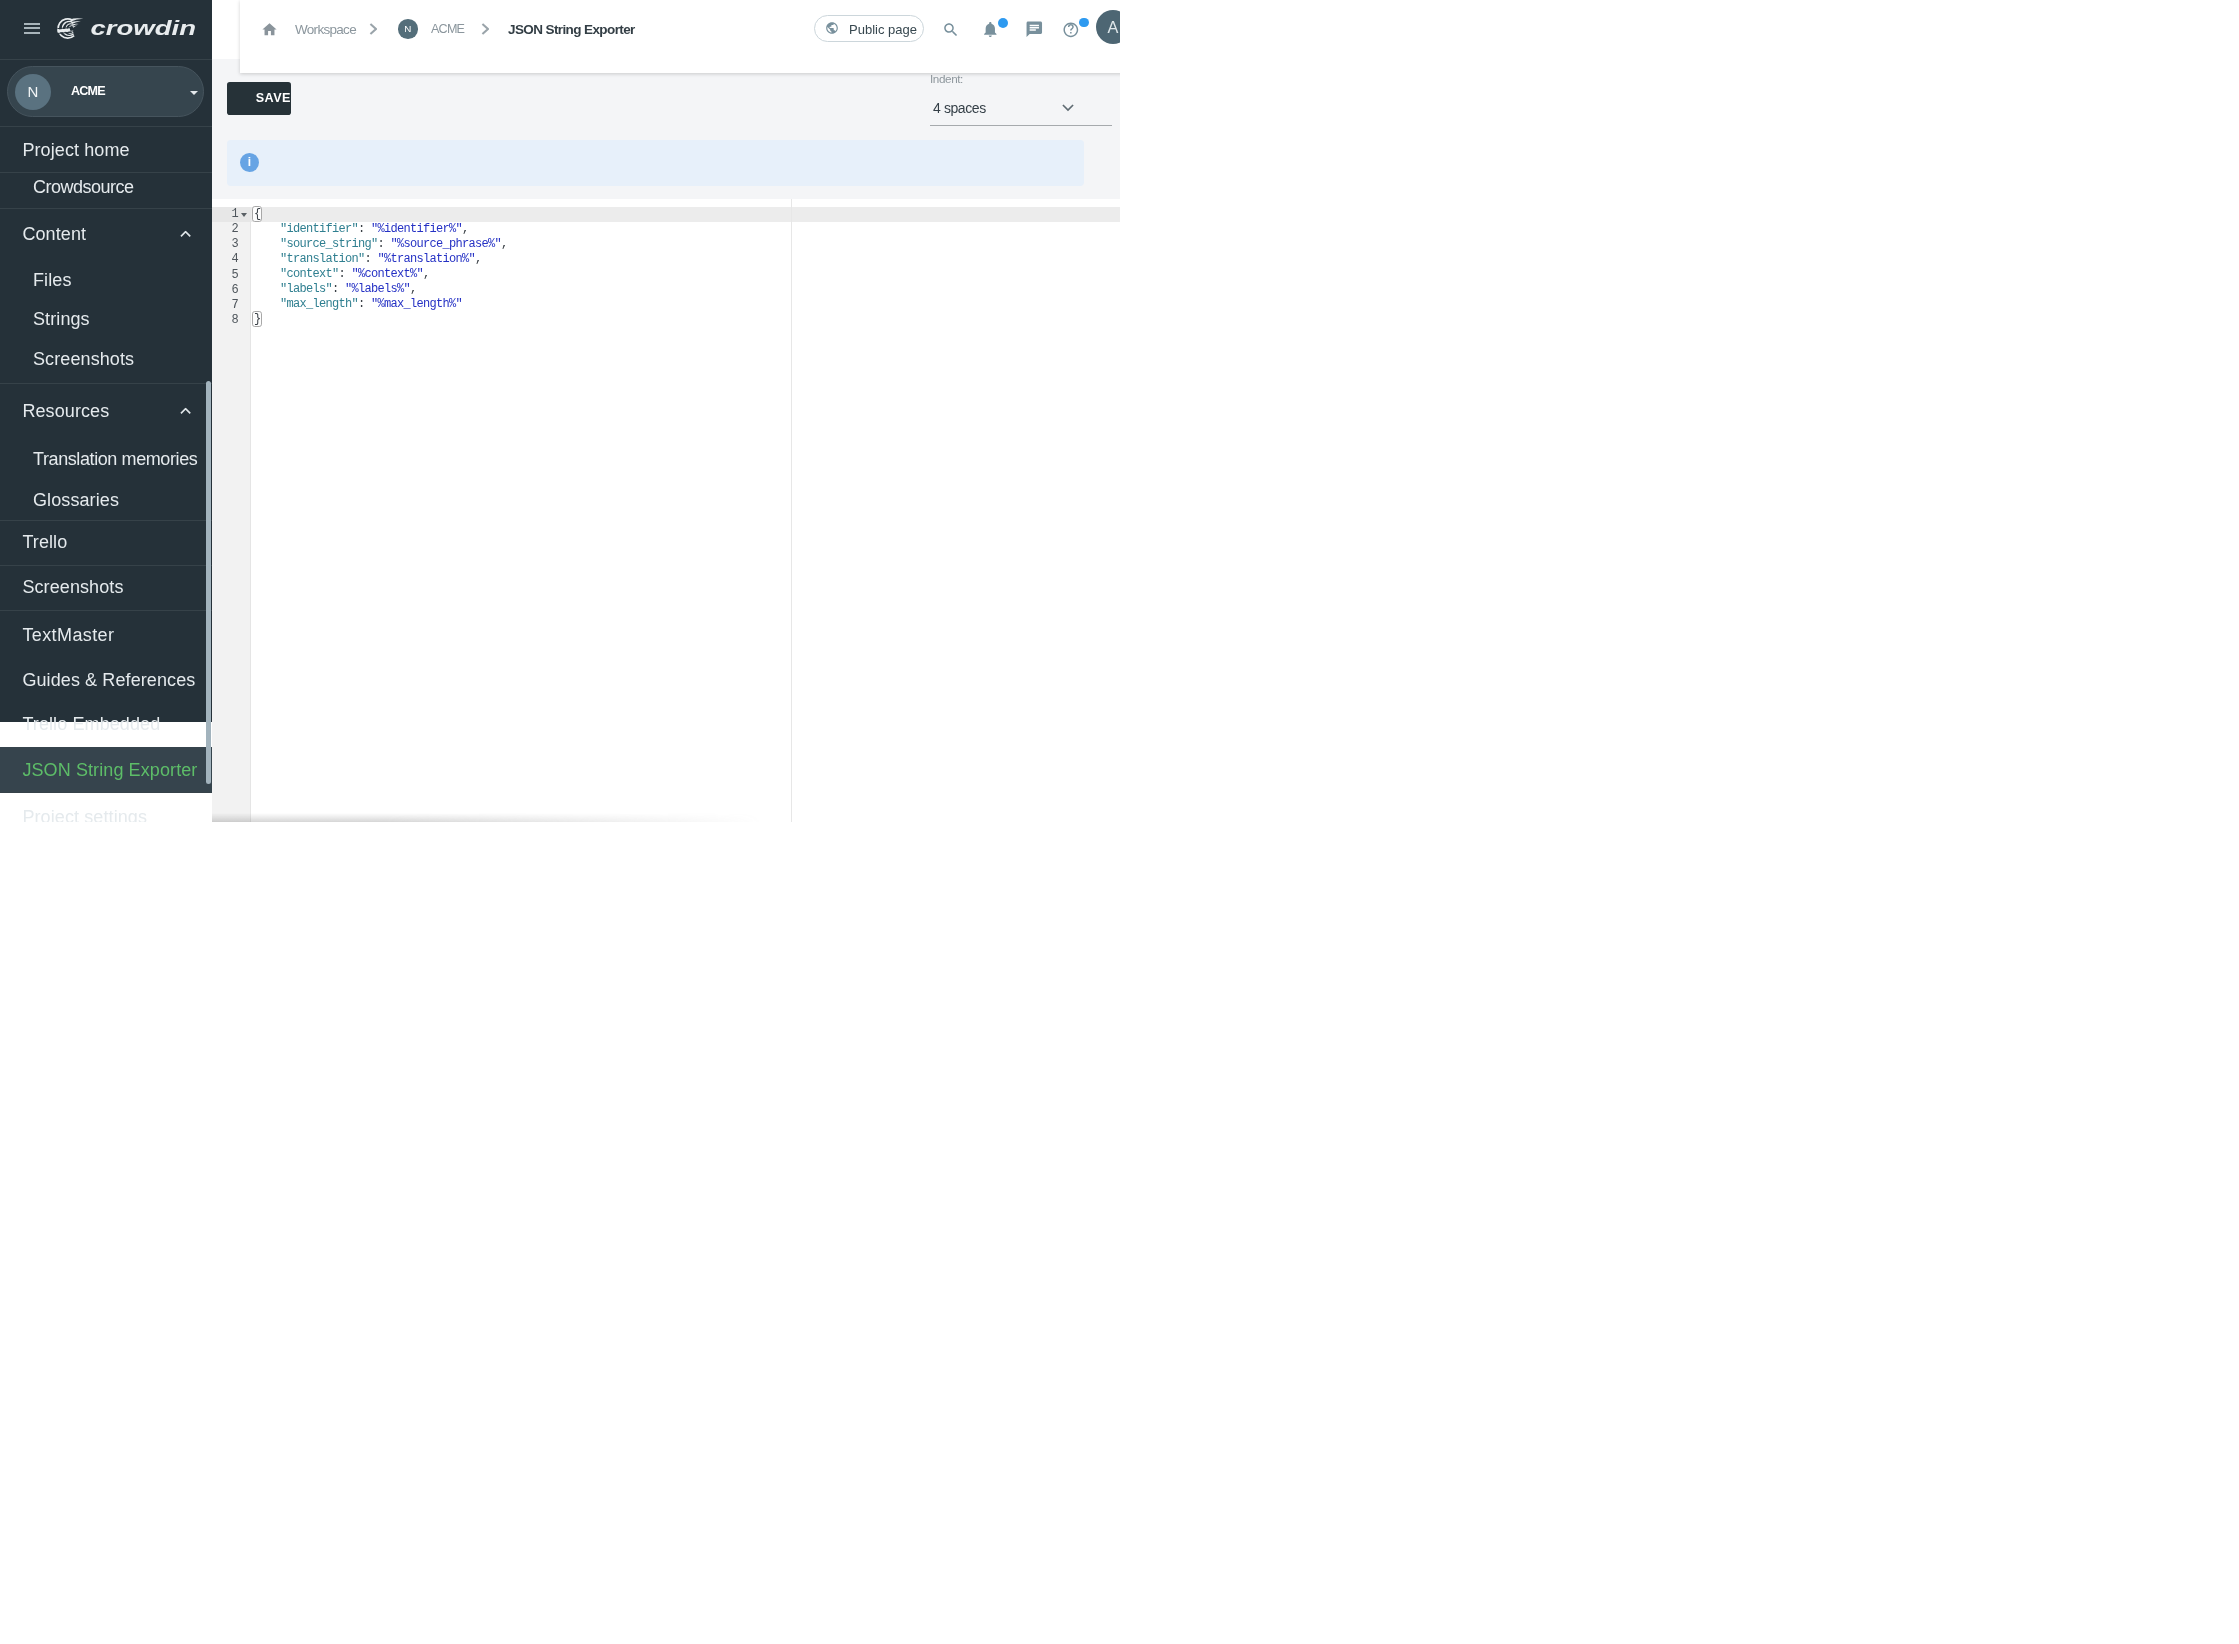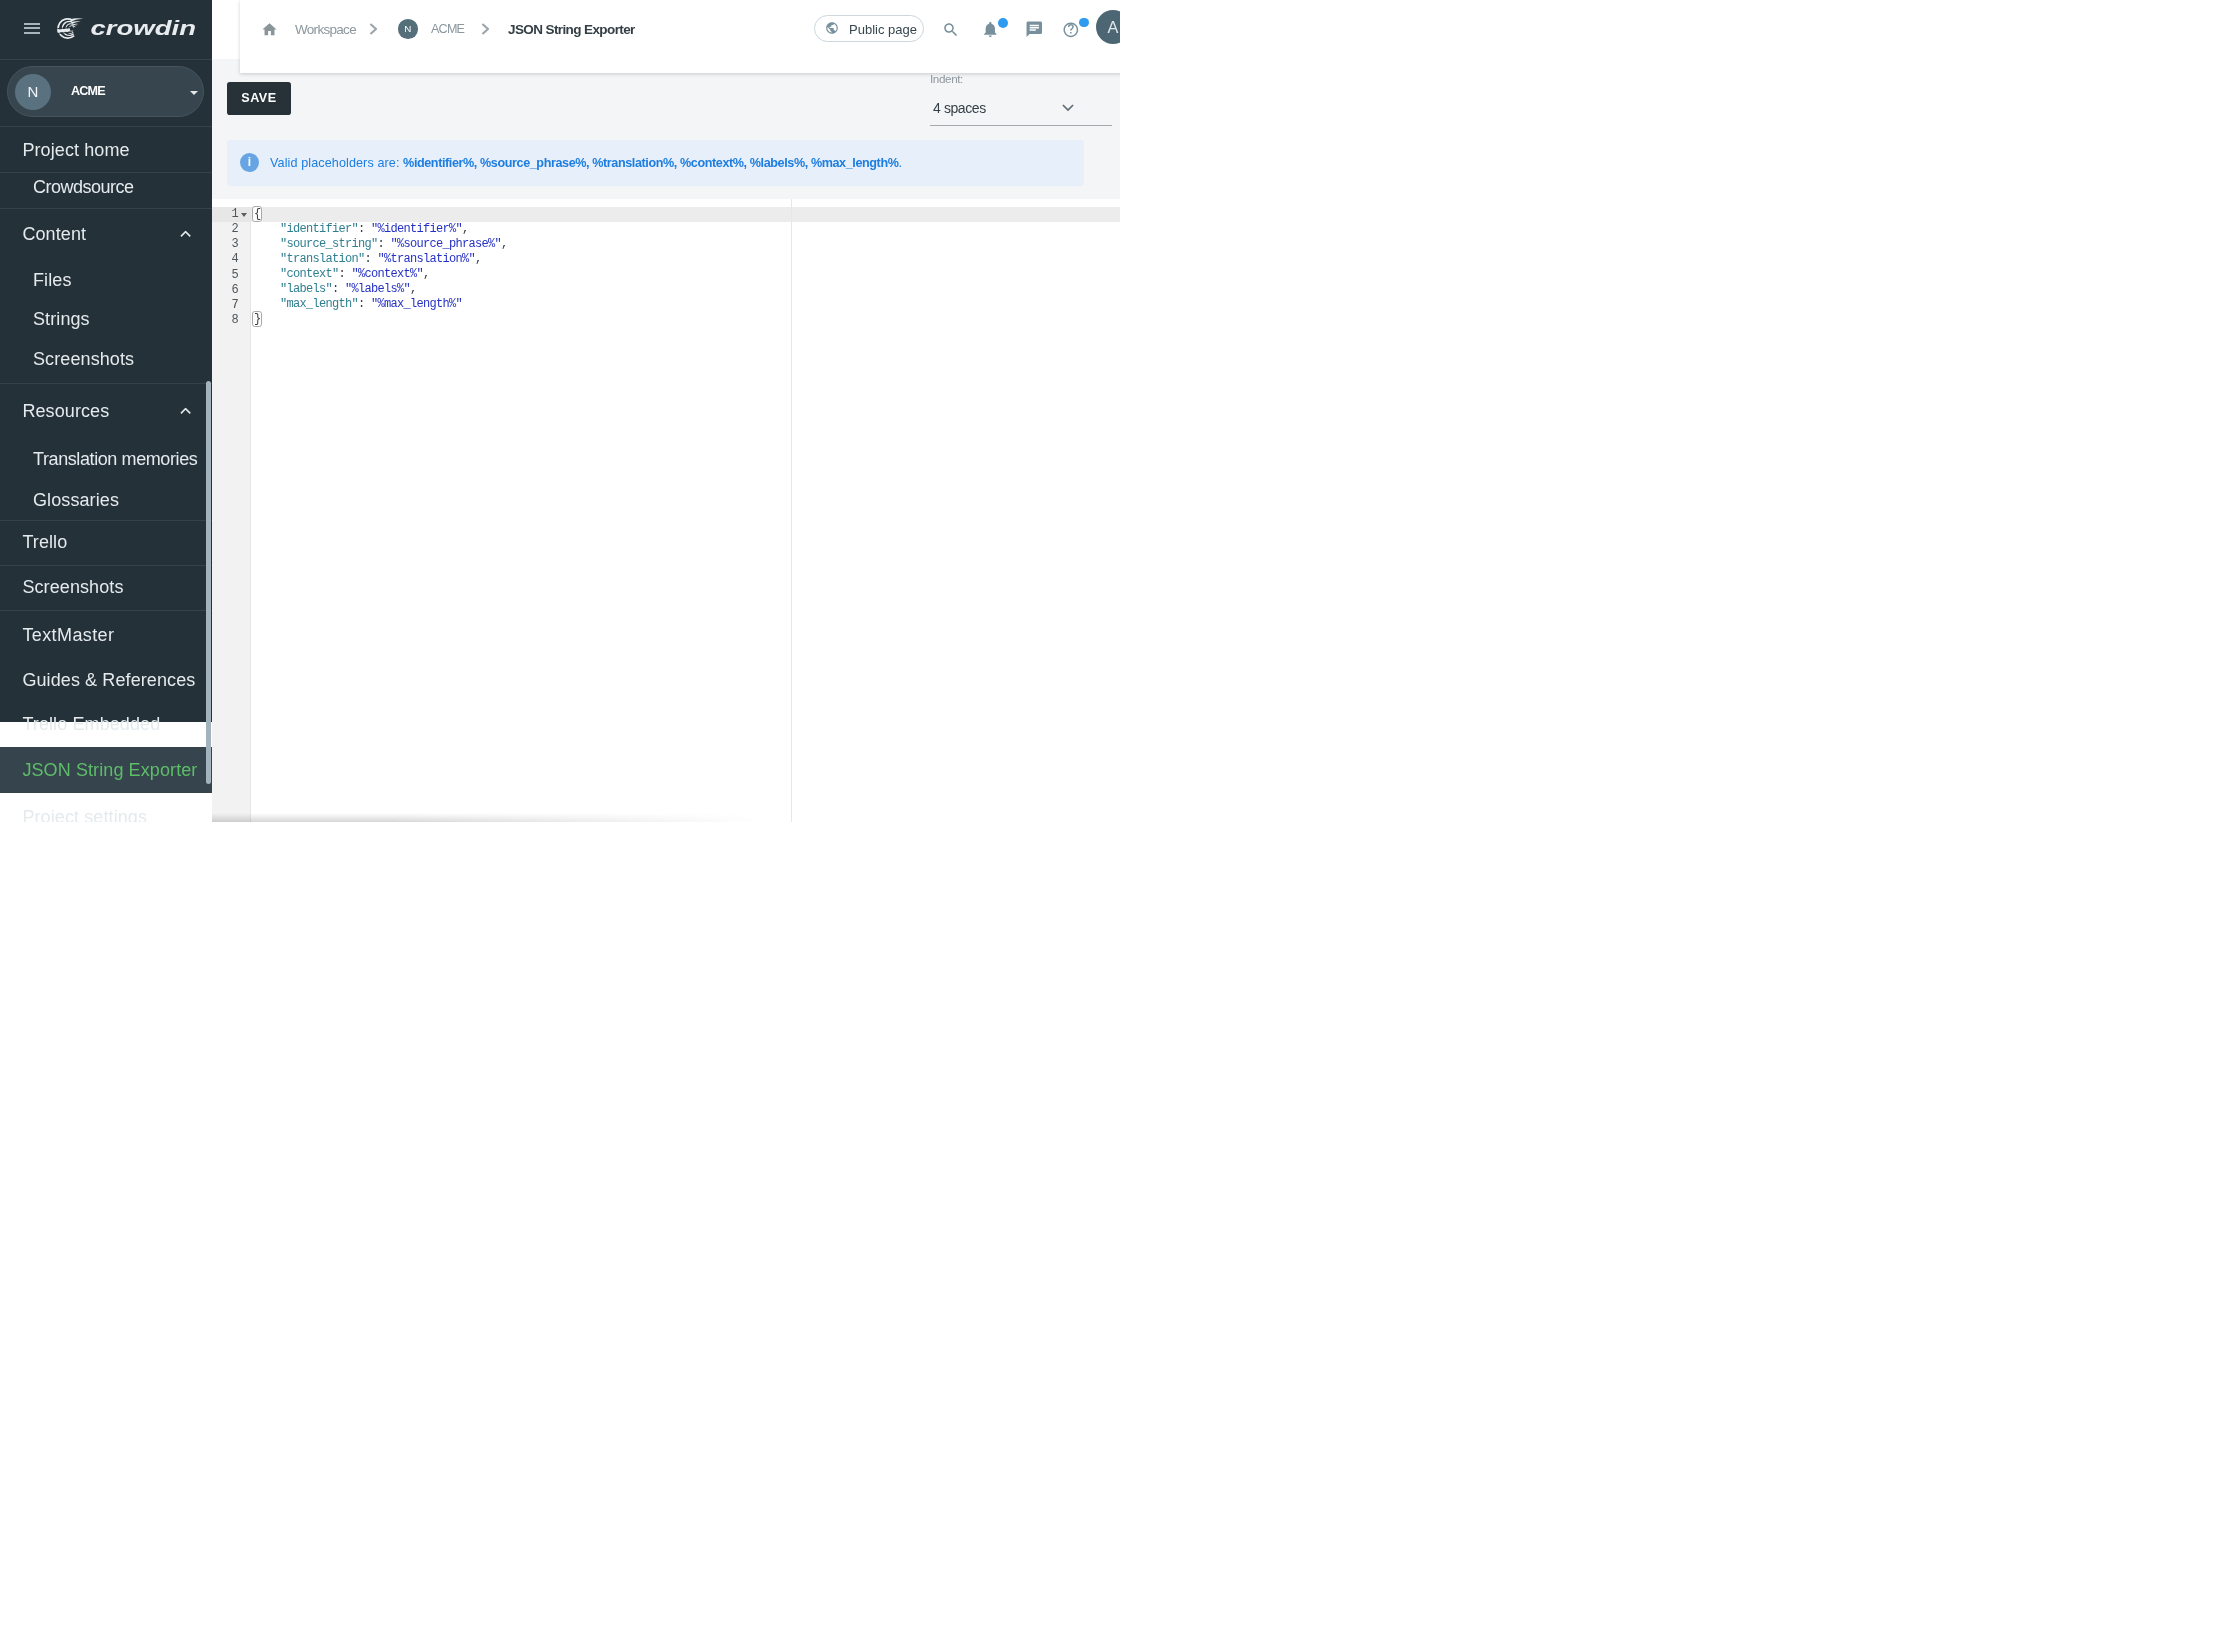--- a/index.html
+++ b/index.html
@@ -39,21 +39,21 @@
   
   #header { position:absolute; left:212px; top:0; width:908px; height:73px;
     background:#fff; box-shadow:0 0.9px 3.7px rgba(0,0,0,0.18); z-index:5;margin-left:28px; }
   .bc { position:absolute; top:0; height:59px; line-height:59px; white-space:nowrap; }
 
   
   #content { position:absolute; left:212px; top:59px; width:908px; height:141px;
     background:#f4f5f7; }
   #save { position:absolute; left:15px; top:23px; width:64px; height:33px;
     background:#263238; color:#fff; border-radius:2.8px; font-size:12.6px;
-    font-weight:700; letter-spacing:0.5px; text-align:center; line-height:33px; }
+    font-weight:700; letter-spacing:0.5px; text-align:right; line-height:33px; }
   #indent-label { position:absolute; left:718px; top:13px; color:#8e979d; font-size:11.7px; letter-spacing:-0.4px; }
   #indent-val { position:absolute; left:721px; top:41px; color:#343f47; font-size:14px; letter-spacing:-0.4px;text-align:center; }
   #indent-line { position:absolute; left:718px; top:66px; width:182px; height:0.9px; background:#a6aaad; }
   #banner { position:absolute; left:15px; top:81px; width:857px; height:46px;
     background:#e7f0fa; border-radius:3.7px; }
   #banner .ic { position:absolute; left:12.8px; top:12.5px; width:19px; height:19px;
     border-radius:50%; background:#67a4e4; color:#fff; font-size:12px; font-weight:700;
     text-align:center; line-height:19px; }
   #banner .tx { position:absolute; left:43px; top:0; height:46px; line-height:46px;
     color:#1d7de0; font-size:12.6px; white-space:nowrap; letter-spacing:0px; }
@@ -203,21 +203,20 @@
   <div id="content">
     <div id="save">SAVE</div>
     <div id="indent-label">Indent:</div>
     <div id="indent-val">4 spaces</div>
     <svg class="abs" style="left:850px;top:45px" width="12" height="7.5" viewBox="0 0 13 8">
       <path d="M1 1 L6.5 6.5 L12 1" stroke="#5f6b72" stroke-width="1.8" fill="none"></path>
       </svg>
     <div id="indent-line"></div>
     <div id="banner">
       <div class="ic">i</div>
-      <div class="tx"><span>Valid placeholders are: </span><b>%identifier%, %source_phrase%, %translation%, %context%, %labels%, %max_length%</b>.</div>
     </div>
   </div>
 
   <div id="editor">
     <div id="gutter"></div>
     <div id="line-active"></div>
     <div id="gutter-active"></div>
     <div id="ruler"></div>
     <div class="ln" style="top:8px">1</div>
     <div class="ln" style="top:23px">2</div>

